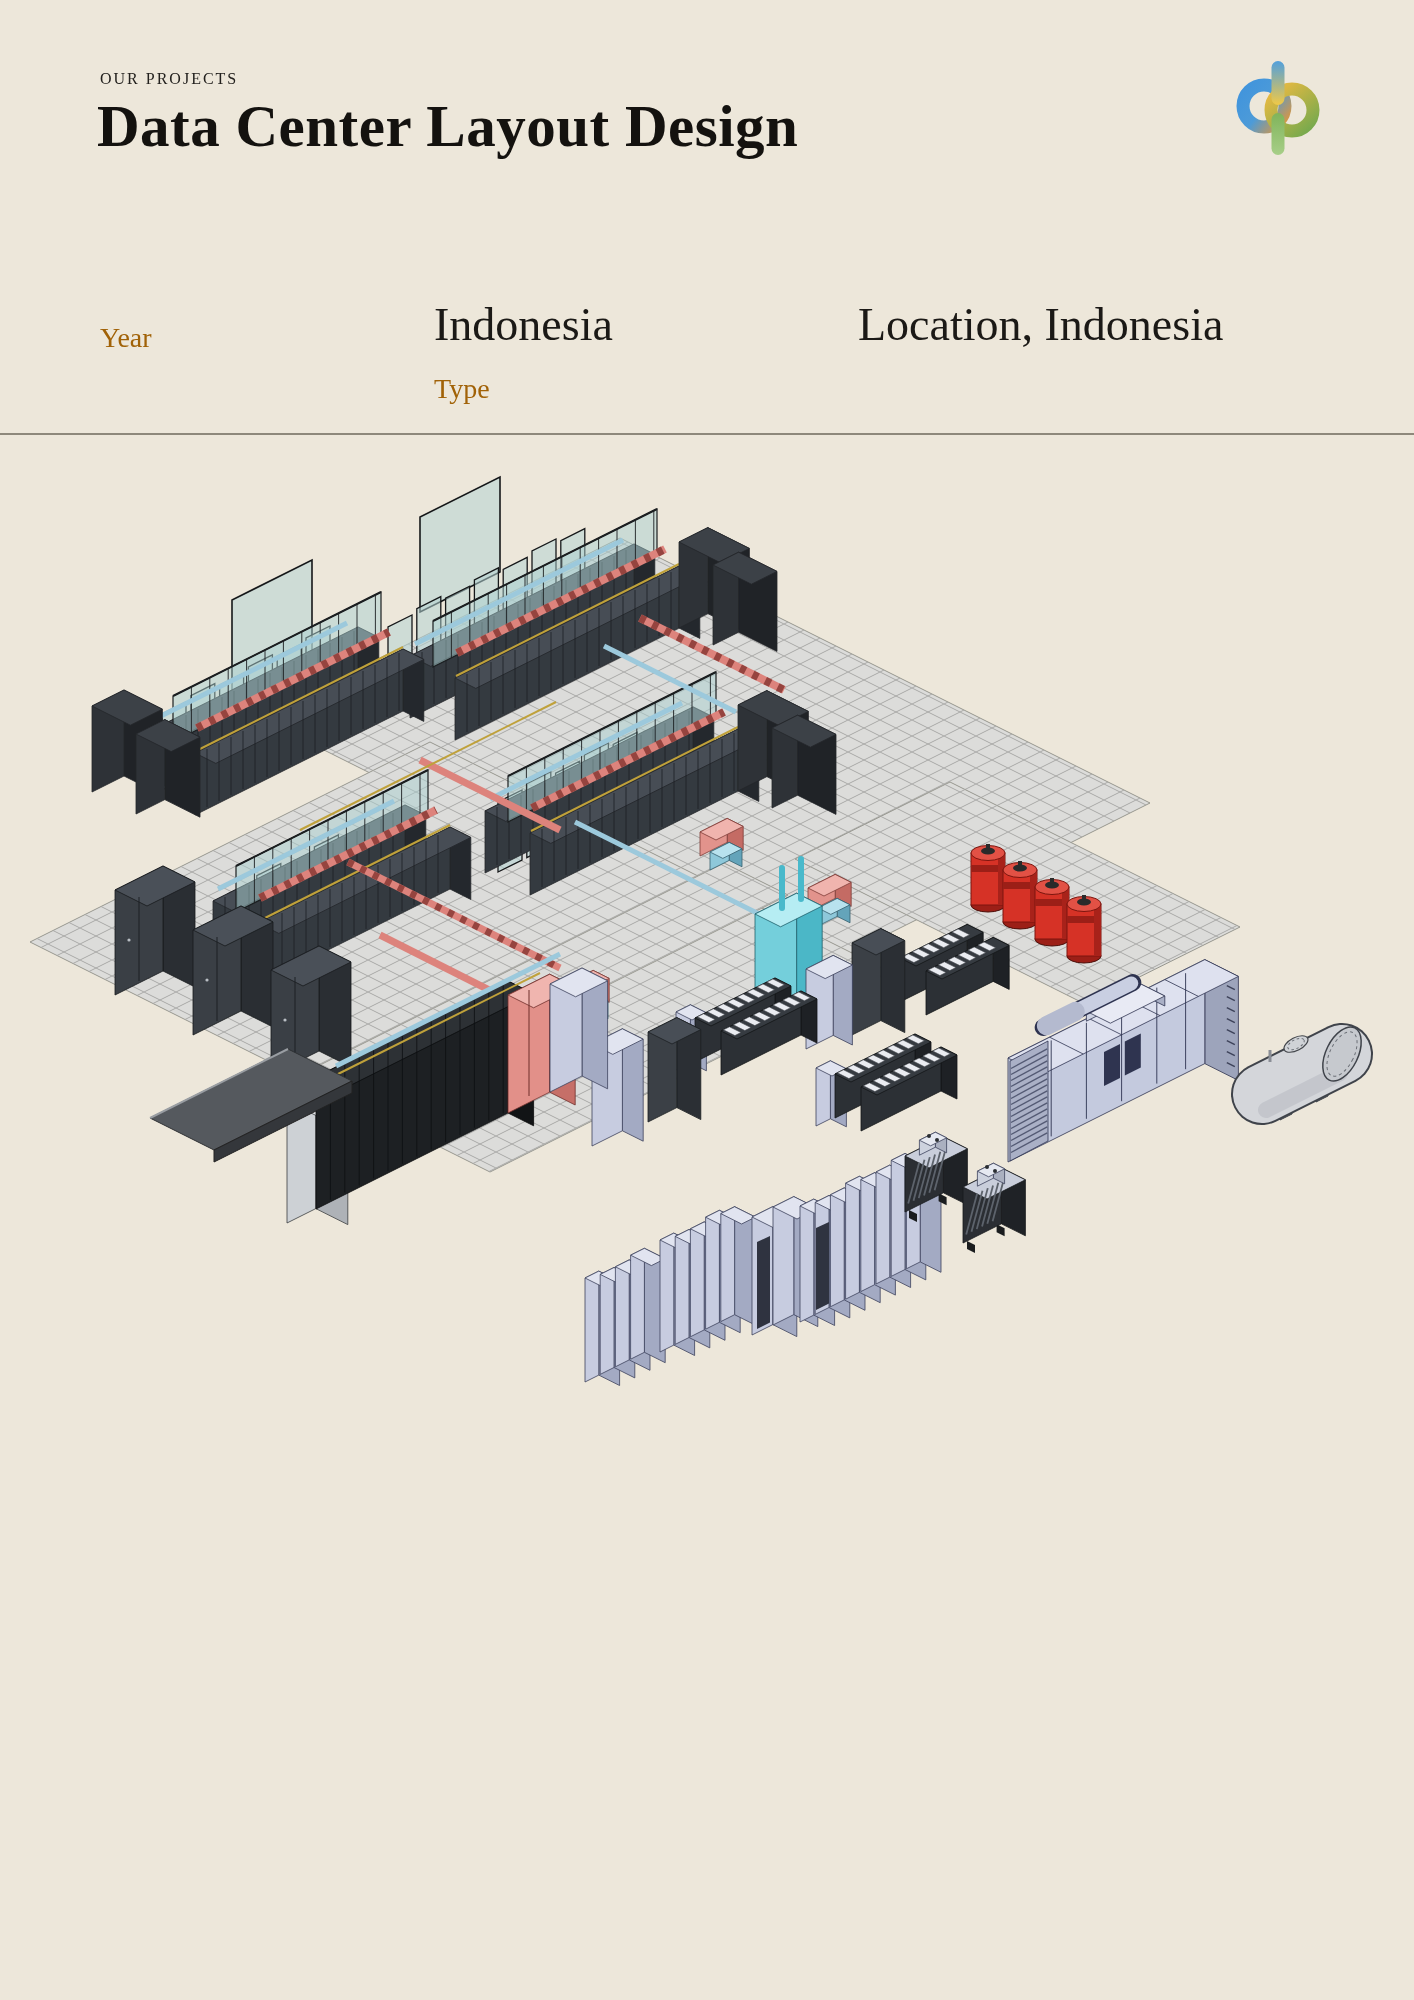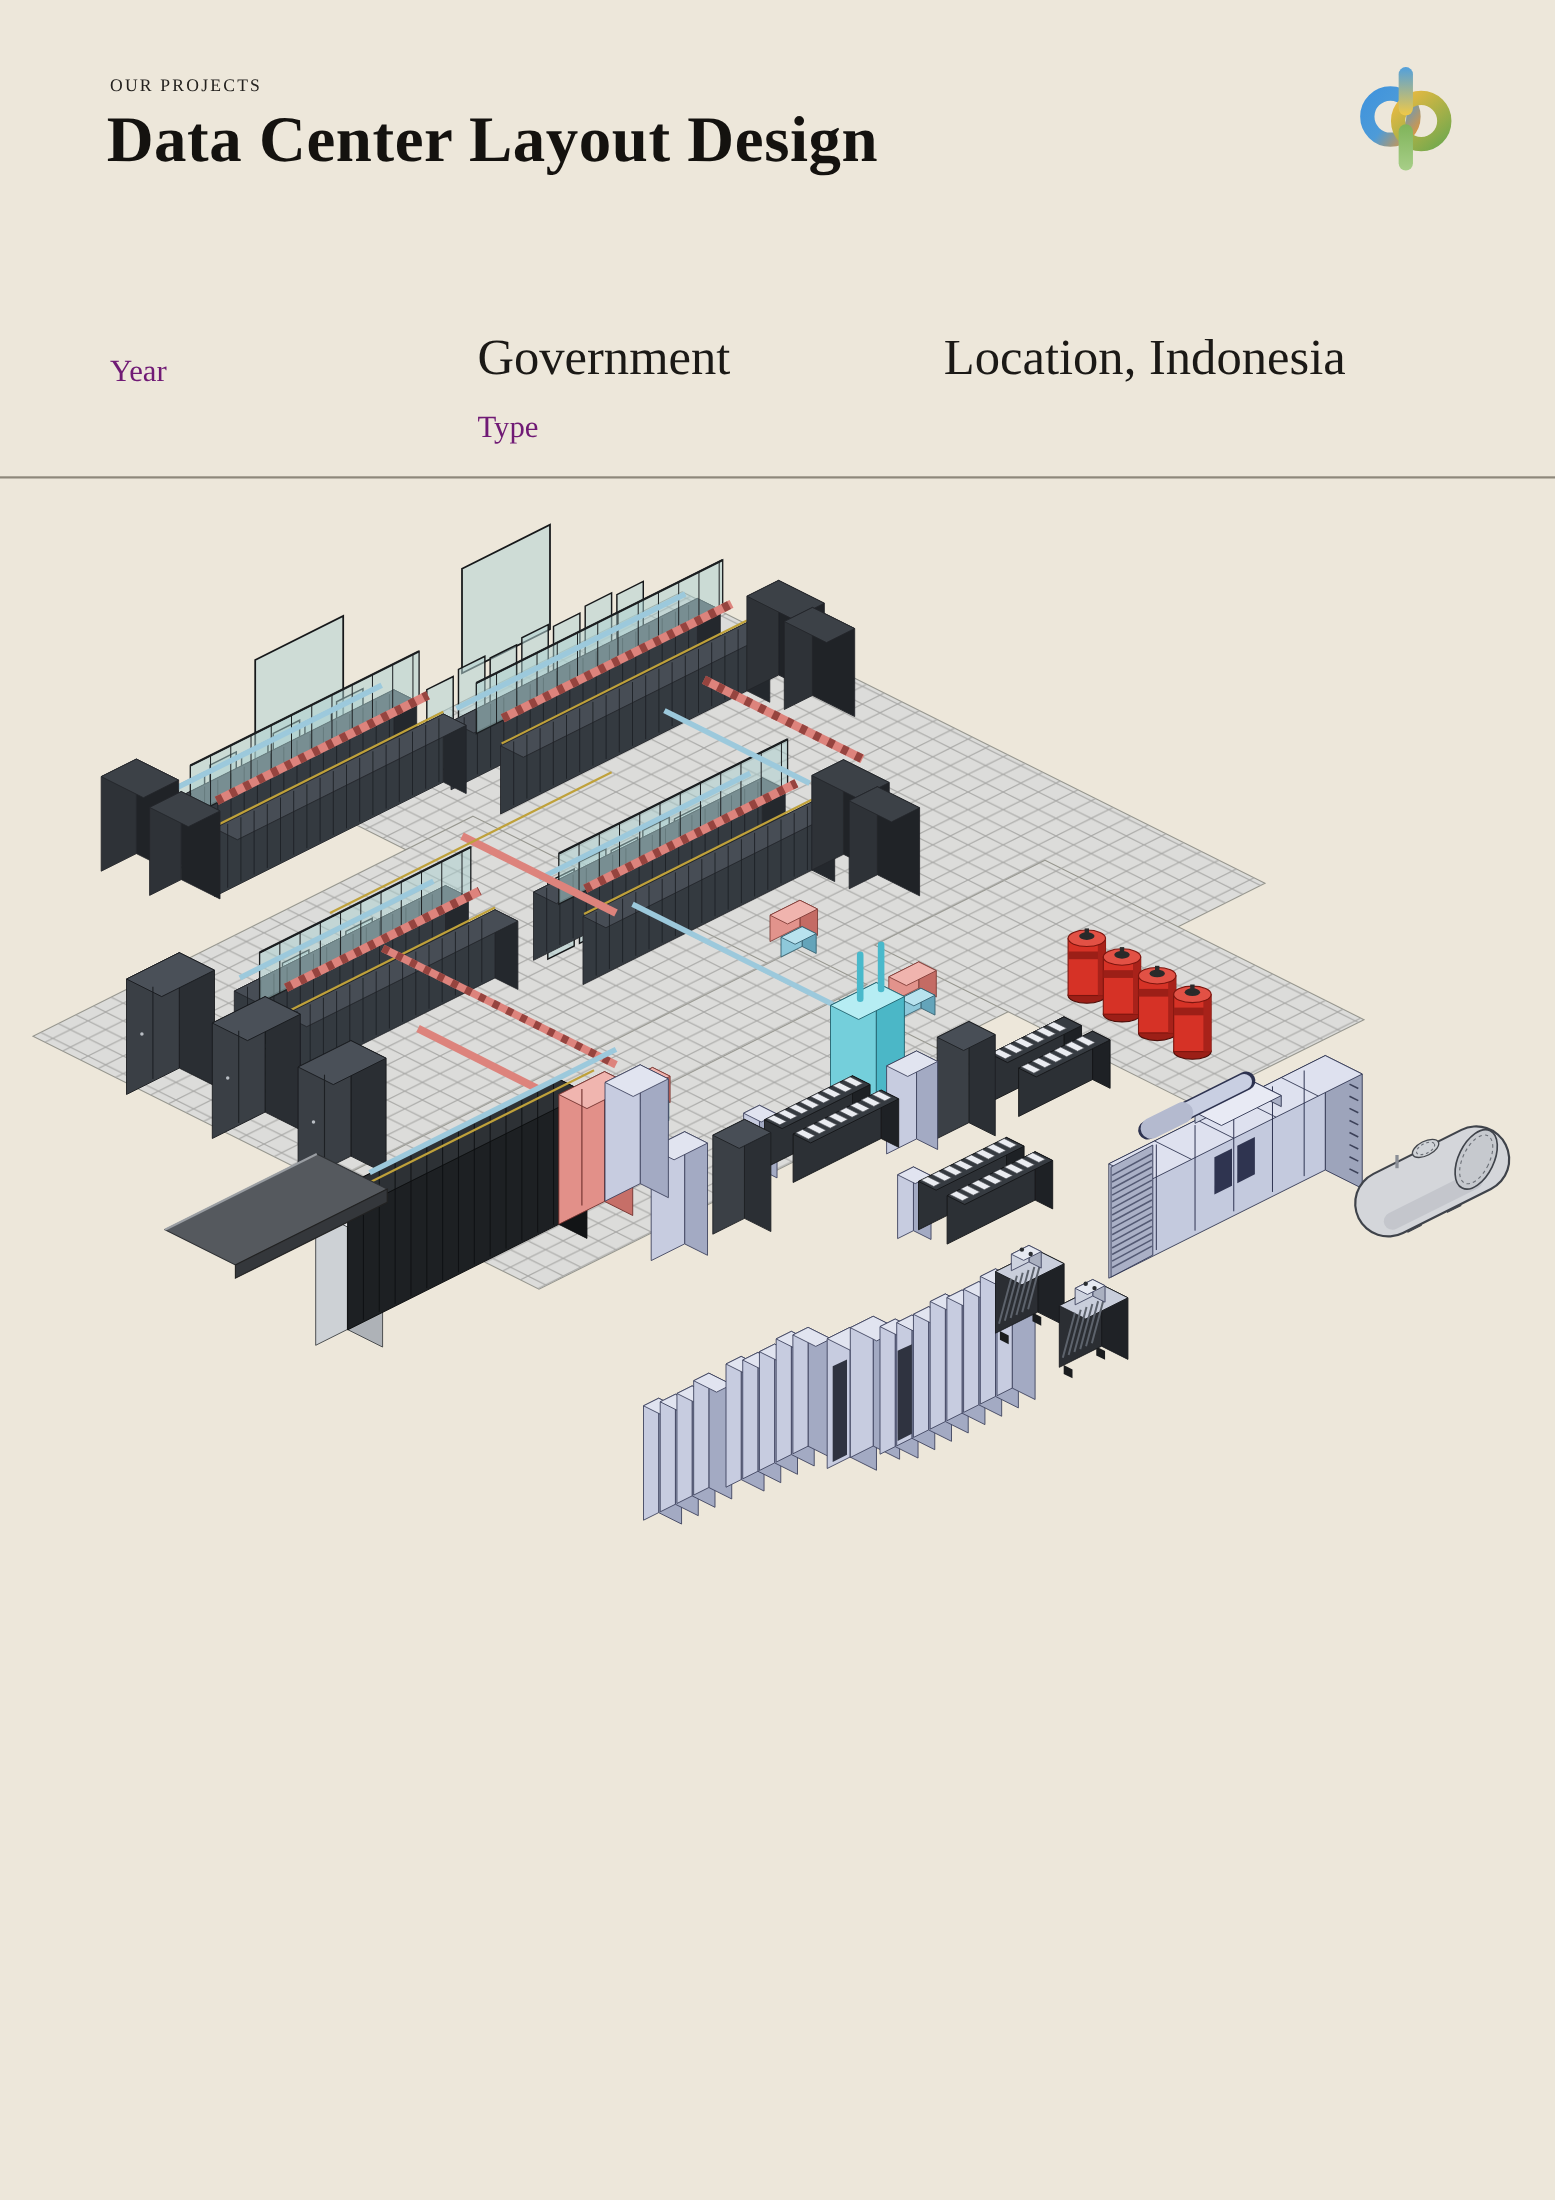--- a/index.html
+++ b/index.html
@@ -14,21 +14,21 @@
   }
   .title{
     position:absolute;left:97px;top:92px;
     font-size:59px;font-weight:700;color:#14120f;letter-spacing:.5px;
   }
   .logo{position:absolute;left:1228px;top:58px;width:104px;height:100px;}
   .meta{position:absolute;left:0;top:0;width:1414px;}
   .meta .col{position:absolute;top:300px;width:400px;}
   .meta .c1{left:100px;} .meta .c2{left:434px;} .meta .c3{left:858px;}
   .meta .val{font-size:46px;color:#1b1916;font-weight:400;line-height:1.1;}
-  .meta .lbl{font-size:28px;color:#701a75;margin-top:22px;}
+  .meta .lbl{font-size:28px;color:#a16207;margin-top:22px;}
   .rule{position:absolute;left:0;top:433px;width:1414px;height:2px;background:#8e887b;}
   .scene-wrap{position:absolute;left:0;top:0;width:1414px;height:2000px;pointer-events:none;}
   svg{display:block;}
 </style>
 </head>
 <body>
 
 <div class="scene-wrap">
   <svg id="scene" width="1414" height="2000" viewBox="0 0 1414 2000">
       <g>
@@ -707,20 +707,20 @@
   <circle cx="64" cy="52" r="21" fill="none" stroke="url(#gp)" stroke-width="13"></circle>
   <rect x="43.5" y="3" width="13" height="44" rx="6.5" fill="url(#gbt)"></rect>
   <rect x="43.5" y="55" width="13" height="42" rx="6.5" fill="url(#gbb)"></rect>
 </svg>
 
 <div class="meta">
   <div class="col c1">
     <div class="lbl">Year</div>
   </div>
   <div class="col c2">
-    <div class="val">Government</div>
+    <div class="val">Indonesia</div>
     <div class="lbl">Type</div>
   </div>
   <div class="col c3">
     <div class="val">Location, Indonesia</div>
   </div>
 </div>
 <div class="rule"></div>
 
 </body></html>

